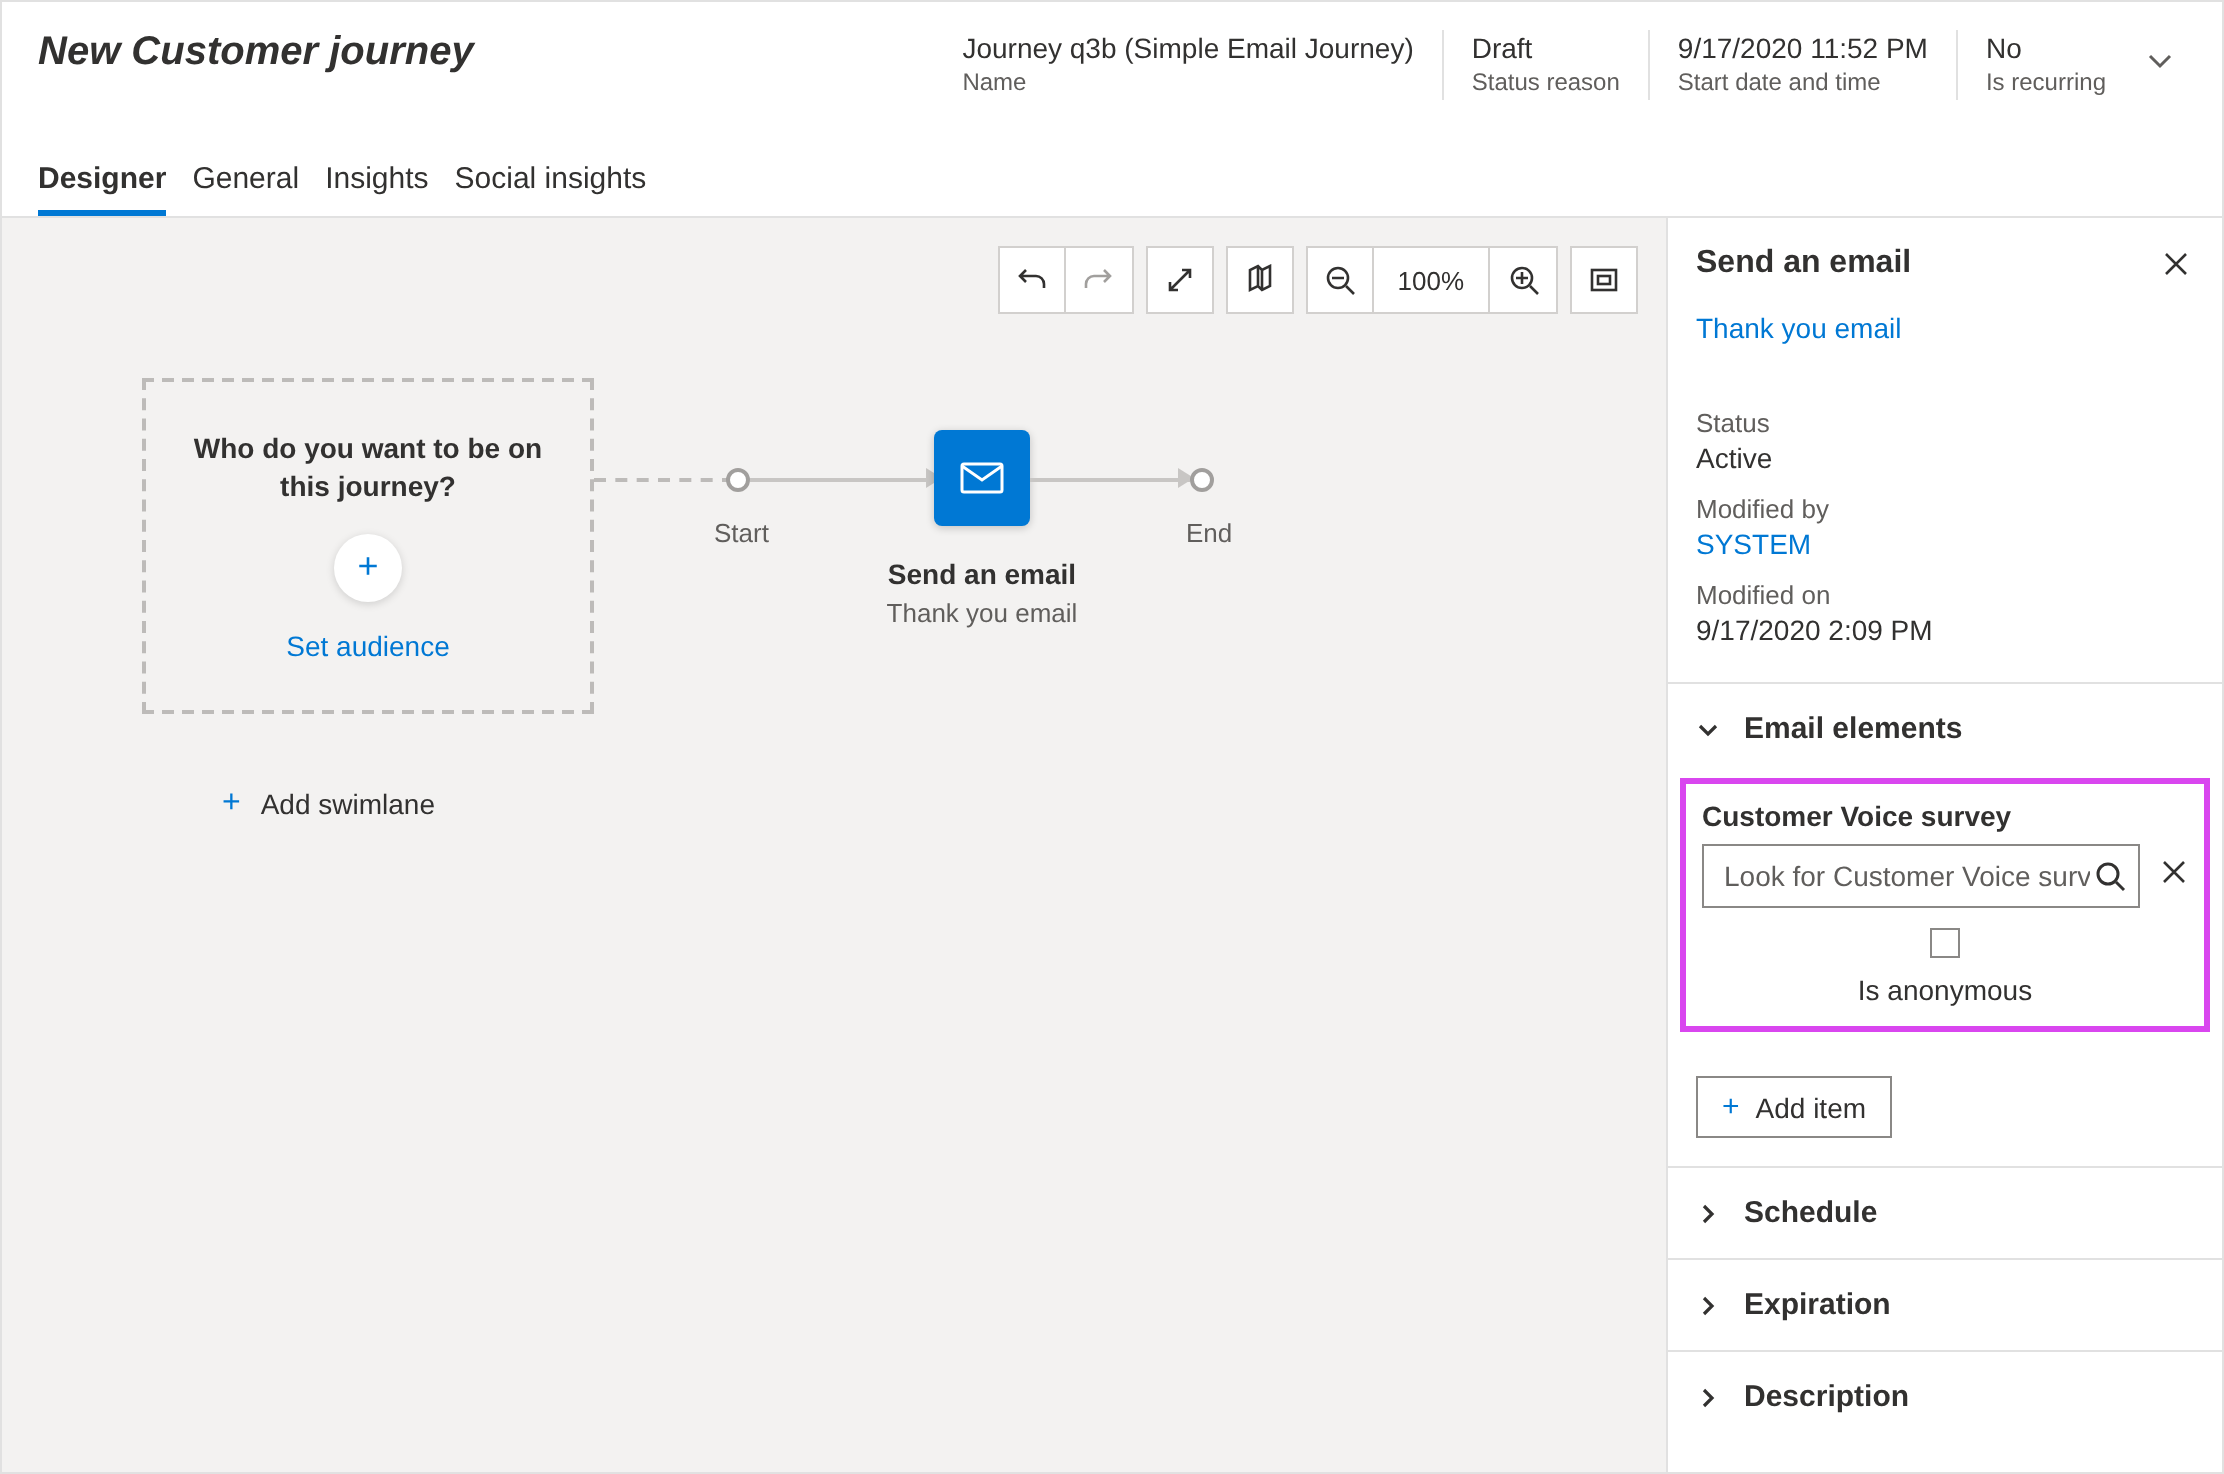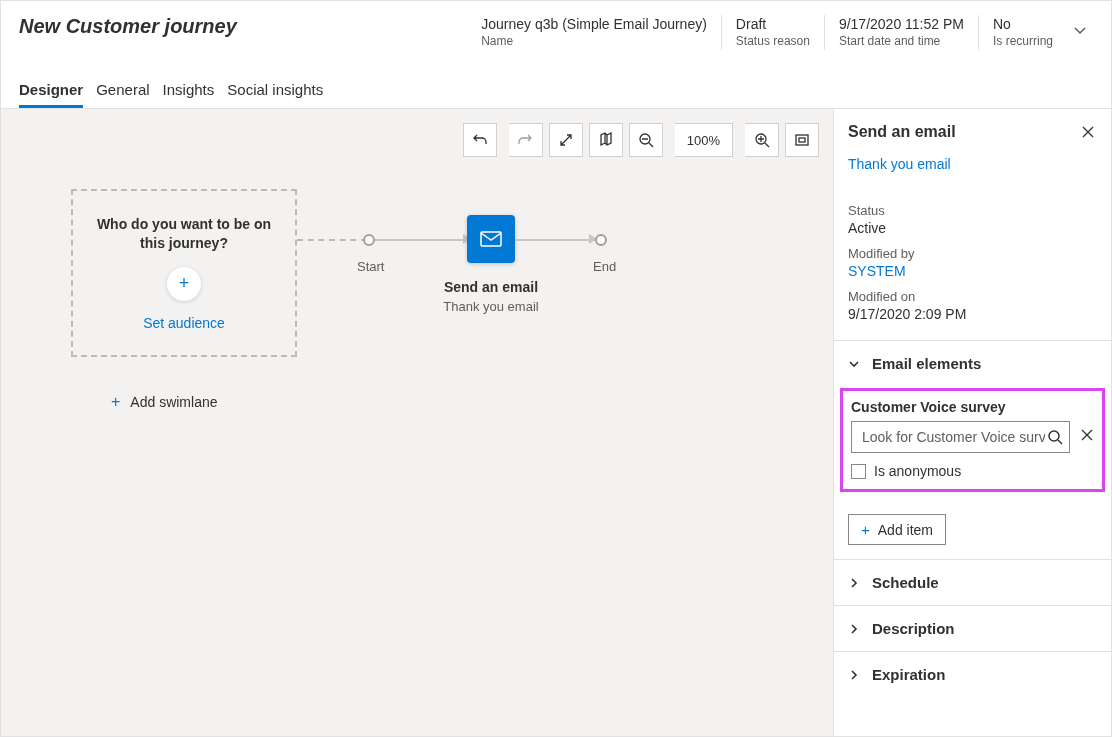--- a/index.html
+++ b/index.html
@@ -19,21 +19,21 @@
   
   .tabs { display:flex; gap:13px; padding:18px 18px 0 18px; border-bottom:0; }
   .tab { font-size:15px; padding:6px 0 10px 0; cursor:pointer; color:#323130; position:relative; }
   .tab.active { font-weight:600; color:#323130; }
   .tab.active::after { content:""; position:absolute; left:0; right:0; bottom:0; height:3px; background:#0078d4; }
 
   
   .body { flex:1; display:flex; min-height:0; }
   .canvas-wrap { flex:1; background:#f3f2f1; border-top:1px solid #e1e1e1; display:flex; flex-direction:column; position:relative; }
   .toolbar { position:absolute; top:14px; right:14px; display:flex; gap:6px; }
-  .tgrp { display:flex; gap:12px; }
+  .tgrp { display:flex; gap:0; }
   .tbtn { height:34px; min-width:34px; background:#fff; border:1px solid #d2d0ce; display:flex; align-items:center; justify-content:center; padding:0 8px; cursor:pointer; font-size:13px; }
   .tbtn + .tbtn { border-left:none; }
   .tbtn svg { width:16px; height:16px; stroke:#323130; fill:none; stroke-width:1.3; }
   .tbtn.disabled svg { stroke:#a19f9d; }
   .tbtn .zl { margin:0 4px; }
 
   .canvas { position:relative; flex:1; }
 
   .audience-box { position:absolute; left:70px; top:80px; width:226px; height:168px; border:2px dashed #bdbbb9; background:transparent; display:flex; flex-direction:column; align-items:center; justify-content:center; gap:14px; padding:18px 12px; }
   .aud-q { font-size:14px; text-align:center; color:#323130; font-weight:600; line-height:1.35; }
@@ -79,21 +79,21 @@
   .sect-h svg{ width:12px; height:12px; stroke:#323130; fill:none; stroke-width:1.6; }
 
   .cv-block { margin:2px 6px 22px 6px; border:3px solid #d946ef; padding:8px 8px 10px 8px; }
   .cv-lbl { font-size:14px; font-weight:600; margin-bottom:6px; }
   .cv-row { display:flex; align-items:center; gap:10px; }
   .cv-input { flex:1; display:flex; align-items:center; border:1px solid #8a8886; height:32px; padding:0 6px 0 8px; background:#fff; }
   .cv-input input { flex:1; border:none; outline:none; font-size:14px; color:#323130; background:transparent; }
   .cv-input input::placeholder { color:#605e5c; }
   .cv-input svg { width:16px; height:16px; stroke:#323130; fill:none; stroke-width:1.5; }
   .x-clear { cursor:pointer; }
-  .chk-row { display:flex; align-items:center; gap:8px; margin-top:10px; font-size:14px; }
+  .chk-row { display:flex; align-items:center; gap:8px; margin-top:10px; font-size:14px;flex-direction:column; }
   .chk { width:15px; height:15px; border:1px solid #8a8886; background:#fff; cursor:pointer; }
 
   .add-item { margin:0 14px 14px 14px; display:inline-flex; align-items:center; gap:8px; border:1px solid #8a8886; padding:6px 12px; font-size:14px; cursor:pointer; background:#fff; }
   .add-item .pl { color:#0078d4; font-size:15px; }
 
 </style>
 </head>
 <body>
 
 <div class="root">
@@ -292,28 +292,28 @@
               <polyline points="4,2 8,6 4,10"></polyline>
             </svg>
           <span>Schedule</span>
         </div>
       </div>
       <div class="sect">
         <div class="sect-h">
           <svg viewBox="0 0 12 12">
               <polyline points="4,2 8,6 4,10"></polyline>
             </svg>
-          <span>Description</span>
+          <span>Expiration</span>
         </div>
       </div>
       <div class="sect">
         <div class="sect-h">
           <svg viewBox="0 0 12 12">
               <polyline points="4,2 8,6 4,10"></polyline>
             </svg>
-          <span>Expiration</span>
+          <span>Description</span>
         </div>
       </div>
 
     </div>
   </div>
 
 </div>
 
 </body></html>

